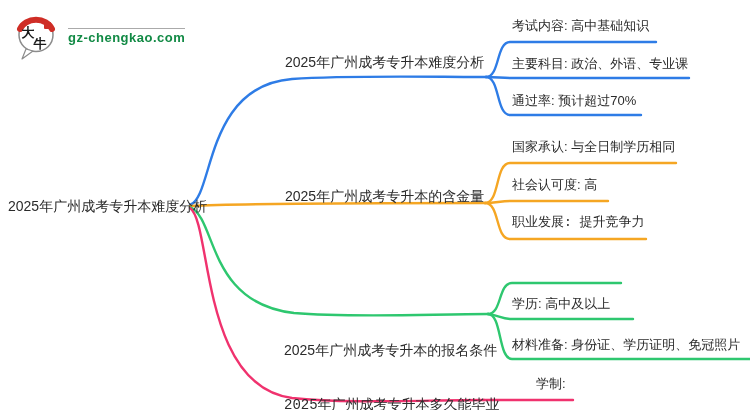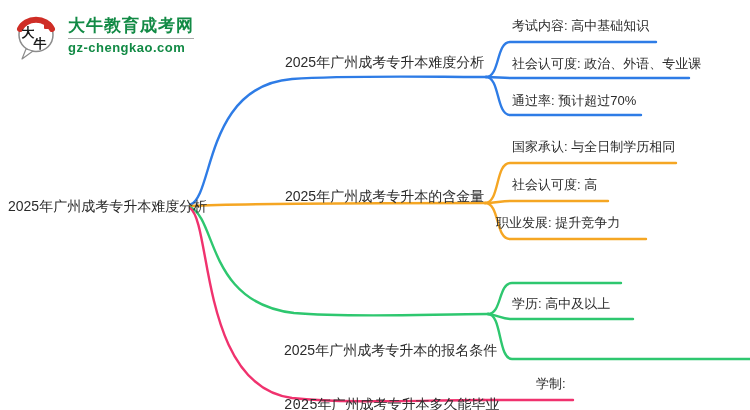--- a/index.html
+++ b/index.html
@@ -60,38 +60,38 @@
   <div class="logo">
     <svg width="46" height="50" viewBox="0 0 46 50">
       <ellipse cx="22" cy="25" rx="17" ry="16.5" fill="#ffffff" stroke="#8c8c8c" stroke-width="1.5"></ellipse>
       <path d="M12,39 L8,49 L19,41 Z" fill="#ffffff" stroke="#8c8c8c" stroke-width="1.2" stroke-linejoin="round"></path>
       <path d="M6,19 A17,14 0 0 1 38,19" fill="none" stroke="#cf2d26" stroke-width="6" stroke-linecap="round"></path>
       <rect x="30" y="12" width="7" height="7" rx="1" fill="#cf2d26"></rect>
       <text x="14" y="27" font-size="13" font-weight="bold" fill="#1a1a1a" text-anchor="middle">大</text>
       <text x="26" y="38" font-size="13" font-weight="bold" fill="#1a1a1a" text-anchor="middle">牛</text>
     </svg>
     <div class="logo-text">
-      <div class="logo-title">大牛教育成考网</div>
       <div class="logo-sep"></div>
       <div class="logo-domain">gz-chengkao.com</div>
     </div>
   </div>
 
   <div class="node root-label" style="left:8px;top:198px;">2025年广州成考专升本难度分析</div>
 
   <div class="node branch-label" style="left:285px;top:54px;">2025年广州成考专升本难度分析</div>
   <div class="node branch-label" style="left:285px;top:188px;">2025年广州成考专升本的含金量</div>
   <div class="node branch-label" style="left:284px;top:294px;margin-top:48px;">2025年广州成考专升本的报名条件</div>
   <div class="node branch-label" style="left:284px;top:397px;font-family:Liberation Mono, monospace;">2025年广州成考专升本多久能毕业</div>
 
   <div class="node" style="left:512px;top:17px;">考试内容: 高中基础知识</div>
-  <div class="node" style="left:512px;top:55px;">社会认可度: 政治、外语、专业课</div>
+  <div class="node" style="left:512px;top:55px;">主要科目: 政治、外语、专业课</div>
   <div class="node" style="left:512px;top:92px;">通过率: 预计超过70%</div>
 
   <div class="node" style="left:512px;top:138px;">国家承认: 与全日制学历相同</div>
   <div class="node" style="left:512px;top:176px;">社会认可度: 高</div>
-  <div class="node" style="left:496px;top:214px;">职业发展: 提升竞争力</div>
+  <div class="node" style="left:512px;top:214px;font-family:Liberation Mono, monospace;">职业发展: 提升竞争力</div>
 
   <div class="node" style="left:512px;top:295px;text-align:right;">学历: 高中及以上</div>
+  <div class="node" style="left:512px;top:336px;">材料准备: 身份证、学历证明、免冠照片</div>
 
   <div class="node" style="left:528px;top:375px;margin-left:8px;">学制:</div>
 
 </div>
 
 </body></html>

